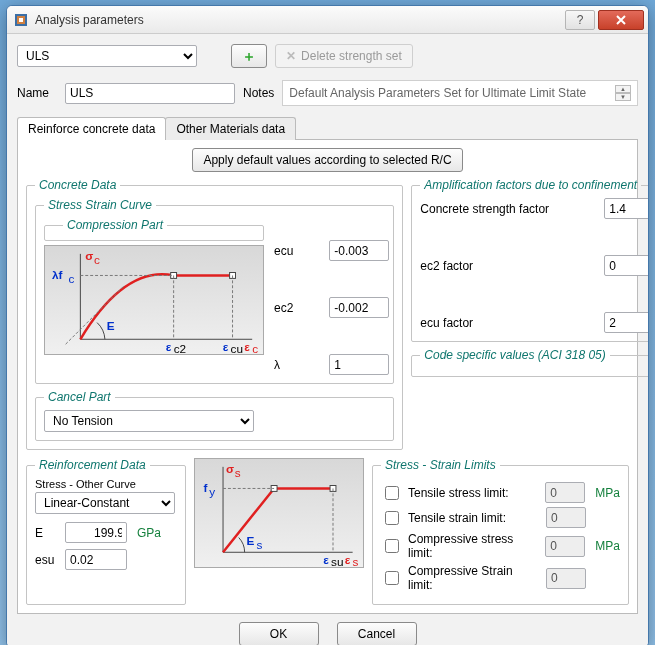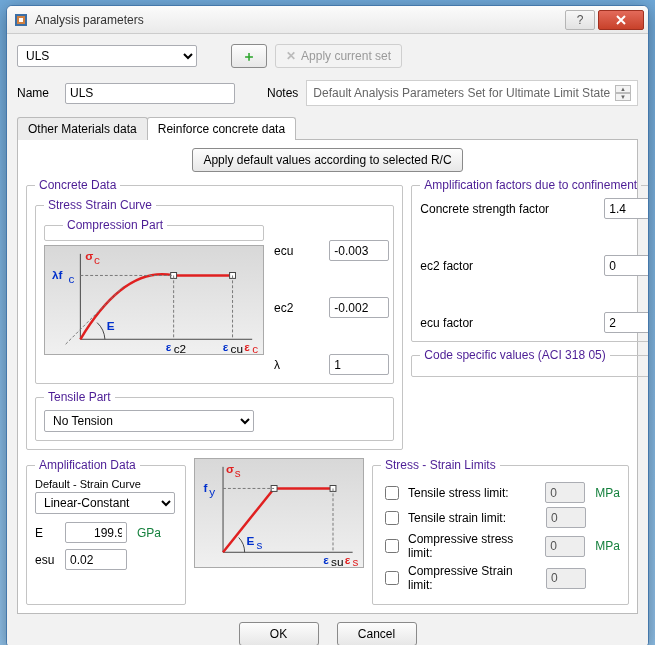--- a/index.html
+++ b/index.html
@@ -14,21 +14,21 @@
 
   .row { display:flex; align-items:center; gap:8px; }
   select, input[type=text] { border:1px solid #abadb3; background:#fff; padding:2px 4px; height:21px; border-radius:2px; }
   select { height:22px; }
   .btn { height:24px; padding:0 10px; border:1px solid #8a8a8a; border-radius:3px; background:linear-gradient(#fdfdfd,#e7e7e7); display:inline-flex; align-items:center; gap:5px; cursor:pointer; }
   .btn.disabled { color:#9a9a9a; border-color:#cfcfcf; background:#f3f3f3; }
   .plus { color:#2ba52b; font-weight:bold; font-size:14px; line-height:1; }
   .x-red { color:#c33; font-weight:bold; }
 
   fieldset { border:1px solid #c4c4c4; border-radius:2px; margin:0; padding:6px 8px 8px 8px; }
-  fieldset > legend { padding:0 4px; color:#4c1d95; }
+  fieldset > legend { padding:0 4px; color:#0f766e;font-style:italic; }
 
   .tabs { margin-top:10px; }
   .tabstrip { display:flex; gap:0; border-bottom:1px solid #bbb; }
   .tab { padding:4px 10px; border:1px solid #bbb; border-bottom:none; background:#ececec; border-top-left-radius:3px; border-top-right-radius:3px; margin-right:-1px; position:relative; top:1px; }
   .tab.active { background:#fff; z-index:2; }
   .tabpage { border:1px solid #bbb; border-top:none; background:#fff; padding:8px; }
 
   .notes { flex:1; background:#fff; border:1px solid #cfcfcf; padding:4px 6px; color:#666; display:flex; align-items:center; justify-content:space-between; }
   .spinbtns { width:16px; display:flex; flex-direction:column; }
   .spinbtns div { height:8px; border:1px solid #bbb; background:#f3f3f3; font-size:6px; line-height:6px; text-align:center; color:#666;}
@@ -75,41 +75,41 @@
     <div class="row">
       <select style="width:180px">
         <option>ULS</option>
       </select>
       <span style="width:18px"></span>
       <button class="btn">
         <span class="plus">＋</span>
       </button>
       <button class="btn disabled">
         <span class="x-red" style="color:#bbb">✕</span>
-        <span>Apply current set</span>
+        <span>Delete strength set</span>
       </button>
     </div>
 
     <div class="row" style="margin-top:12px">
       <span class="lbl" style="width:40px">Name</span>
       <input type="text" style="width: 170px;" value="ULS">
-      <span class="lbl" style="margin-left:24px">Notes</span>
+      <span class="lbl" style="margin-left:0">Notes</span>
       <div class="notes">
         <span>Default Analysis Parameters Set for Ultimate Limit State</span>
         <div class="spinbtns">
           <div>▲</div>
           <div>▼</div>
         </div>
       </div>
     </div>
 
     <div class="tabs">
       <div class="tabstrip">
+        <div class="tab active">Reinforce concrete data</div>
         <div class="tab">Other Materials data</div>
-        <div class="tab active">Reinforce concrete data</div>
       </div>
       <div class="tabpage">
 
         <div style="display:flex; justify-content:center; margin-bottom:6px">
           <button class="btn">
             <span>Apply default values according to selected R/C</span>
           </button>
         </div>
 
         <div class="grid2">
@@ -160,21 +160,21 @@
                     <span class="k">ec2</span>
                     <input class="val" type="text" value="-0.002" style="">
                     <span class="k">λ</span>
                     <input class="val" type="text" value="1" style="">
                   </div>
                 </div>
               </div>
             </fieldset>
 
             <fieldset style="margin-top:6px">
-              <legend>Tensile Part</legend>
+              <legend>Cancel Part</legend>
               <select style="width:210px">
                 <option>No Tension</option>
               </select>
             </fieldset>
           </fieldset>
 
           <div>
             <fieldset>
               <legend>Amplification factors due to confinement</legend>
               <div class="kv" style="grid-template-columns: 1fr 56px">
@@ -188,22 +188,22 @@
             </fieldset>
 
             <fieldset style="margin-top:6px">
               <legend>Code specific values (ACI 318 05)</legend>
             </fieldset>
           </div>
         </div>
 
         <div style="display:flex; gap:8px; margin-top:8px">
           <fieldset style="width:160px">
-            <legend>Amplification Data</legend>
-            <div style="font-size:11px; margin-bottom:2px">Default - Strain Curve</div>
+            <legend>Reinforcement Data</legend>
+            <div style="font-size:11px; margin-bottom:2px">Stress - Other Curve</div>
             <select style="width:140px">
               <option>Linear-Constant</option>
             </select>
             <div class="row" style="margin-top:8px; gap:6px">
               <span style="width:24px">E</span>
               <input type="text" style="width: 62px; padding-left: 28px;" value="199.95">
               <span class="unit">GPa</span>
             </div>
             <div class="row" style="margin-top:6px; gap:6px">
               <span style="width:24px">esu</span>

